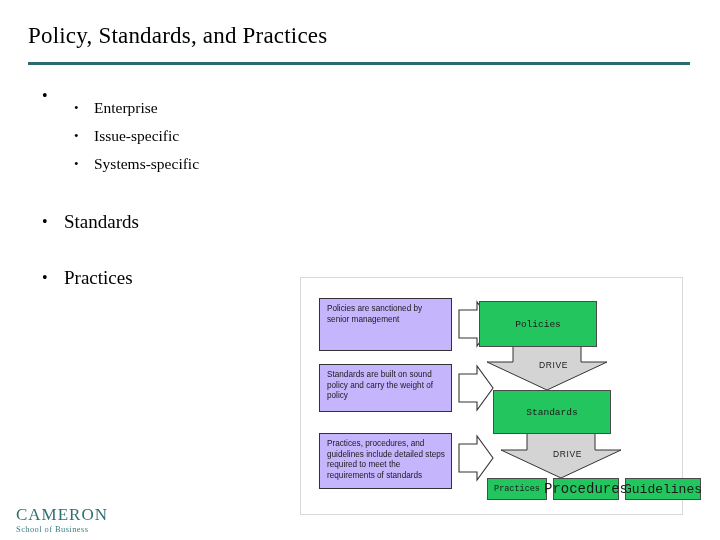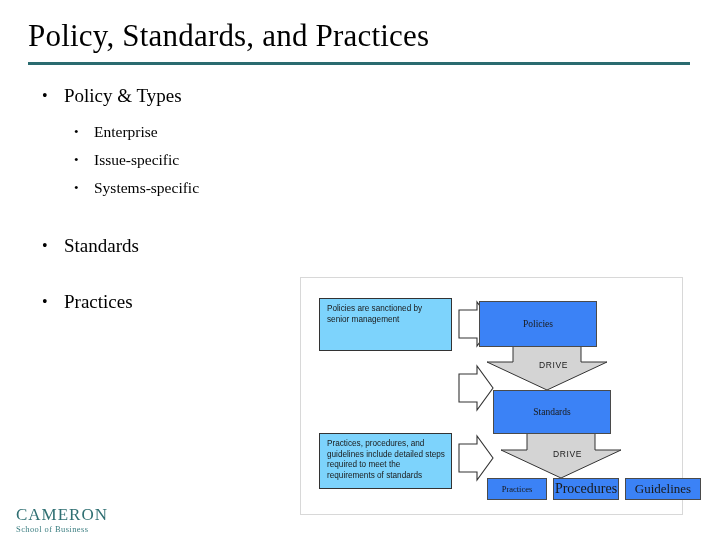--- a/index.html
+++ b/index.html
@@ -15,21 +15,21 @@
     font-family: "Liberation Serif", serif;
     color: #000000;
   }
 
   
   #slide-title {
     position: absolute;
     left: 28px;
     top: 22px;
     font-family: "Liberation Serif", serif;
-    font-size: 31px;
+    font-size: 23px;
     line-height: 28px;
     color: #000000;
     white-space: nowrap;
     letter-spacing: 0.2px;
   }
   #title-rule {
     position: absolute;
     left: 28px;
     top: 62px;
     width: 662px;
@@ -116,38 +116,38 @@
     position: absolute;
     left: 0; top: 0;
     width: 383px;
     height: 238px;
   }
 
   
   .callout {
     position: absolute;
     border: 1px solid #333333;
-    background: #7dd3fc;
+    background: #c4b5fd;
     font-family: "Liberation Sans", sans-serif;
     font-size: 8.2px;
     line-height: 10.6px;
     color: #1a1a1a;
     padding: 5px 6px 4px 7px;
     box-sizing: border-box;
   }
   #callout-1 { left: 18px;  top: 20px;  width: 133px; height: 53px; }
   #callout-2 { left: 18px;  top: 86px;  width: 133px; height: 48px; }
   #callout-3 { left: 18px;  top: 155px; width: 133px; height: 56px; }
 
   
   .flowbox {
     position: absolute;
     border: 1px solid #4a4a4a;
-    background: #3b82f6;
-    font-family: Liberation Serif, serif;
+    background: #22c55e;
+    font-family: Liberation Mono, monospace;
     color: #1a1a1a;
     display: flex;
     align-items: center;
     justify-content: center;
     box-sizing: border-box;
   }
   #box-policies  { left: 178px; top: 23px;  width: 118px; height: 46px; font-size: 9.5px; }
   #box-standards { left: 192px; top: 112px; width: 118px; height: 44px; font-size: 9.5px; }
   #box-practices  { left: 186px; top: 200px; width: 60px; height: 22px; font-size: 8.5px; }
   #box-procedures { left: 252px; top: 200px; width: 66px; height: 22px; font-size: 14px; }
@@ -166,21 +166,20 @@
 </head>
 <body>
 
 <div id="slide-title">Policy, Standards, and Practices</div>
 <div id="title-rule"></div>
 
 <div id="bullet-list">
 
   <div class="bullet-l1">
     <span class="marker">•</span>
-    <span>Policy &amp; Types</span>
   </div>
 
   <div class="spacer-sm"></div>
 
   <div class="bullet-l2">
     <span class="marker">•</span>
     <span>Enterprise</span>
   </div>
   <div class="bullet-l2">
     <span class="marker">•</span>
@@ -221,20 +220,21 @@
     <path d="M158,96 L176,96 L176,88 L192,110 L176,132 L176,124 L158,124 Z" fill="#ffffff" stroke="#333333" stroke-width="1.1"></path>
 
     <path d="M158,166 L176,166 L176,158 L192,180 L176,202 L176,194 L158,194 Z" fill="#ffffff" stroke="#333333" stroke-width="1.1"></path>
 
     <path d="M212,62 L280,62 L280,84 L306,84 L246,112 L186,84 L212,84 Z" fill="#d4d4d4" stroke="#333333" stroke-width="1.0"></path>
 
     <path d="M226,150 L294,150 L294,172 L320,172 L260,200 L200,172 L226,172 Z" fill="#d4d4d4" stroke="#333333" stroke-width="1.0"></path>
   </svg>
 
   <div class="callout" id="callout-1">Policies are sanctioned by senior management</div>
+  <div class="callout" id="callout-2">Standards are built on sound policy and carry the weight of policy</div>
   <div class="callout" id="callout-3">Practices, procedures, and guidelines include detailed steps required to meet the requirements of standards</div>
 
   <div class="flowbox" id="box-policies">Policies</div>
   <div class="flowbox" id="box-standards">Standards</div>
 
   <div class="flowbox" id="box-practices">Practices</div>
   <div class="flowbox" id="box-procedures">Procedures</div>
   <div class="flowbox" id="box-guidelines">Guidelines</div>
 
   <div class="drive-label" id="drive-1">DRIVE</div>

